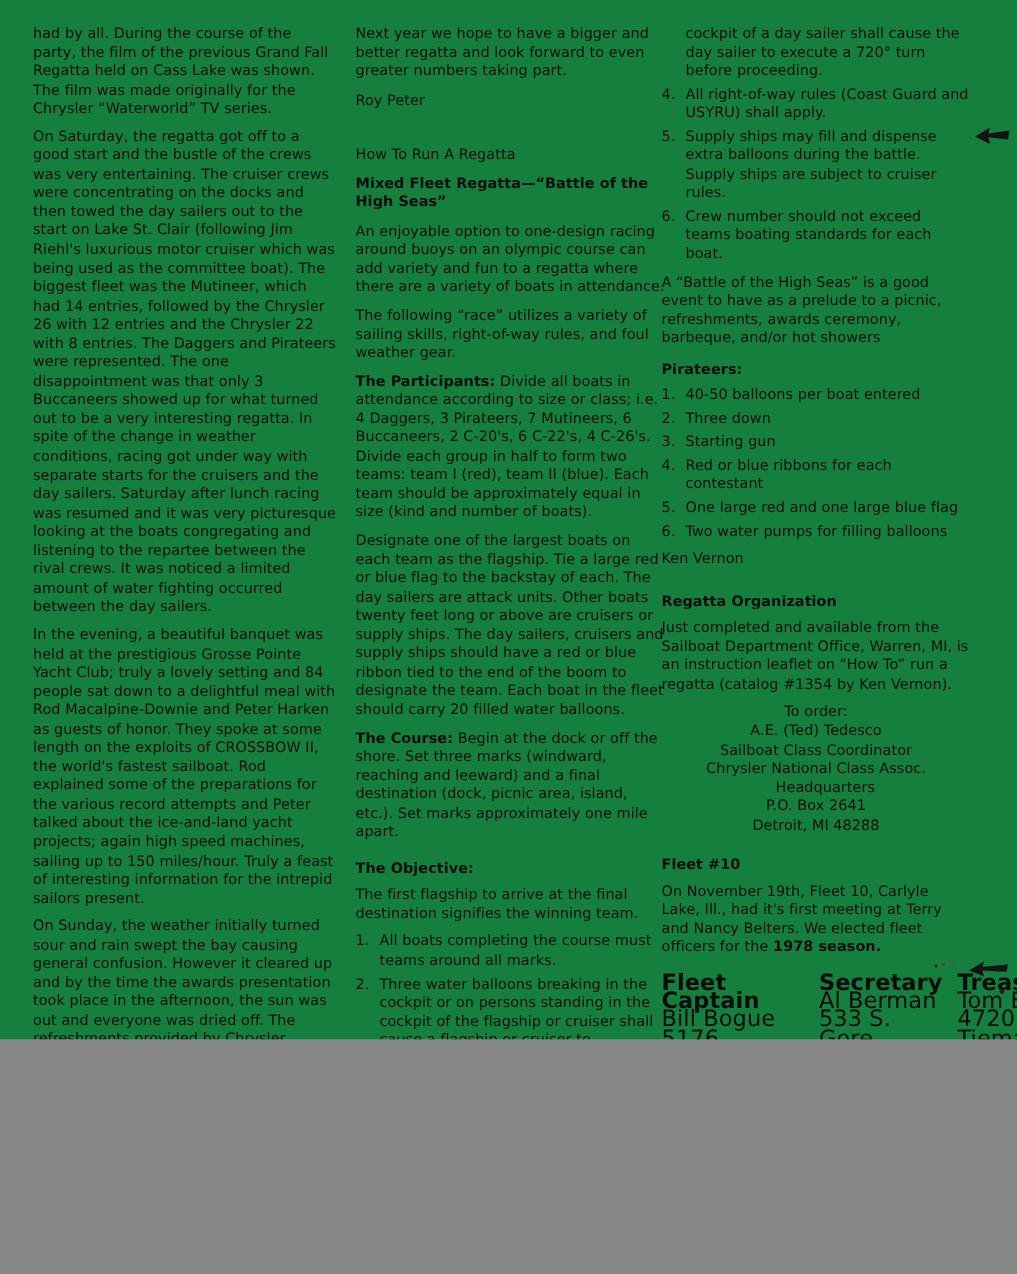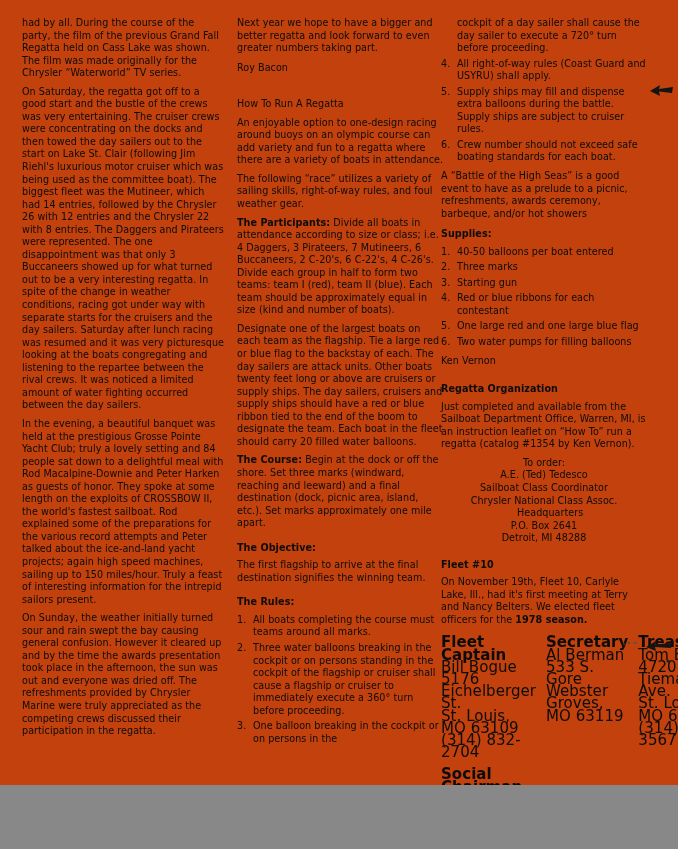--- a/index.html
+++ b/index.html
@@ -1,19 +1,19 @@
 <!DOCTYPE html>
 <html><head>
 <meta charset="utf-8">
 <style>
   html,body { margin:0; padding:0; background:#888; }
   .page {
     position:relative;
-    width:678px; height:785px;
-    background:#c2410c;
+    width:678px; height:693px;
+    background:#15803d;
     font-family:"DejaVu Sans", sans-serif;
     color:#0c0c0c;
     overflow:hidden;
     -webkit-font-smoothing:antialiased;
   }
   .col {
     position:absolute; top:17px;
     font-size:9.6px; line-height:12.55px;
     letter-spacing:0.05px;
   }
@@ -67,37 +67,37 @@
 
   <div class="col" id="col1">
     <p class="para">had by all. During the course of the party, the film of the previous Grand Fall Regatta held on Cass Lake was shown. The film was made originally for the Chrysler “Waterworld” TV series.</p>
     <p class="para">On Saturday, the regatta got off to a good start and the bustle of the crews was very entertaining. The cruiser crews were concentrating on the docks and then towed the day sailers out to the start on Lake St. Clair (following Jim Riehl's luxurious motor cruiser which was being used as the committee boat). The biggest fleet was the Mutineer, which had 14 entries, followed by the Chrysler 26 with 12 entries and the Chrysler 22 with 8 entries. The Daggers and Pirateers were represented. The one disappointment was that only 3 Buccaneers showed up for what turned out to be a very interesting regatta. In spite of the change in weather conditions, racing got under way with separate starts for the cruisers and the day sailers. Saturday after lunch racing was resumed and it was very picturesque looking at the boats congregating and listening to the repartee between the rival crews. It was noticed a limited amount of water fighting occurred between the day sailers.</p>
     <p class="para">In the evening, a beautiful banquet was held at the prestigious Grosse Pointe Yacht Club; truly a lovely setting and 84 people sat down to a delightful meal with Rod Macalpine-Downie and Peter Harken as guests of honor. They spoke at some length on the exploits of CROSSBOW II, the world's fastest sailboat. Rod explained some of the preparations for the various record attempts and Peter talked about the ice-and-land yacht projects; again high speed machines, sailing up to 150 miles/hour. Truly a feast of interesting information for the intrepid sailors present.</p>
     <p class="para">On Sunday, the weather initially turned sour and rain swept the bay causing general confusion. However it cleared up and by the time the awards presentation took place in the afternoon, the sun was out and everyone was dried off. The refreshments provided by Chrysler Marine were truly appreciated as the competing crews discussed their participation in the regatta.</p>
   </div>
 
   <div class="col" id="col2">
     <p class="para">Next year we hope to have a bigger and better regatta and look forward to even greater numbers taking part.</p>
-    <p class="byline">Roy Bacon</p>
+    <p class="byline">Roy Peter</p>
 
     <div class="plain-heading">How To Run A Regatta</div>
+    <div class="subheading">Mixed Fleet Regatta—“Battle of the High Seas”</div>
 
     <p class="para">An enjoyable option to one-design racing around buoys on an olympic course can add variety and fun to a regatta where there are a variety of boats in attendance.</p>
     <p class="para">The following “race” utilizes a variety of sailing skills, right-of-way rules, and foul weather gear.</p>
 
     <p class="para"><span class="lead">The Participants:</span><span> Divide all boats in attendance according to size or class; i.e. 4 Daggers, 3 Pirateers, 7 Mutineers, 6 Buccaneers, 2 C-20's, 6 C-22's, 4 C-26's. Divide each group in half to form two teams: team I (red), team II (blue). Each team should be approximately equal in size (kind and number of boats).</span></p>
 
     <p class="para">Designate one of the largest boats on each team as the flagship. Tie a large red or blue flag to the backstay of each. The day sailers are attack units. Other boats twenty feet long or above are cruisers or supply ships. The day sailers, cruisers and supply ships should have a red or blue ribbon tied to the end of the boom to designate the team. Each boat in the fleet should carry 20 filled water balloons.</p>
 
     <p class="para"><span class="lead">The Course:</span><span> Begin at the dock or off the shore. Set three marks (windward, reaching and leeward) and a final destination (dock, picnic area, island, etc.). Set marks approximately one mile apart.</span></p>
 
     <div class="heading">The Objective:</div>
     <p class="para">The first flagship to arrive at the final destination signifies the winning team.</p>
 
-    <div class="heading">The Rules:</div>
     <div class="olist">
       <div class="li">
         <span class="num">1.</span>
         <span class="txt">All boats completing the course must teams around all marks.</span>
       </div>
       <div class="li">
         <span class="num">2.</span>
         <span class="txt">Three water balloons breaking in the cockpit or on persons standing in the cockpit of the flagship or cruiser shall cause a flagship or cruiser to immediately execute a 360° turn before proceeding.</span>
       </div>
       <div class="li">
@@ -114,35 +114,35 @@
       <div class="li">
         <span class="num">4.</span>
         <span class="txt">All right-of-way rules (Coast Guard and USYRU) shall apply.</span>
       </div>
       <div class="li">
         <span class="num">5.</span>
         <span class="txt">Supply ships may fill and dispense extra balloons during the battle. Supply ships are subject to cruiser rules.</span>
       </div>
       <div class="li">
         <span class="num">6.</span>
-        <span class="txt">Crew number should not exceed safe boating standards for each boat.</span>
+        <span class="txt">Crew number should not exceed teams boating standards for each boat.</span>
       </div>
     </div>
 
     <p class="para">A “Battle of the High Seas” is a good event to have as a prelude to a picnic, refreshments, awards ceremony, barbeque, and/or hot showers</p>
 
-    <div class="heading" style="margin-top:8px;">Supplies:</div>
+    <div class="heading" style="margin-top:8px;">Pirateers:</div>
     <div class="olist">
       <div class="li">
         <span class="num">1.</span>
         <span class="txt">40-50 balloons per boat entered</span>
       </div>
       <div class="li">
         <span class="num">2.</span>
-        <span class="txt">Three marks</span>
+        <span class="txt">Three down</span>
       </div>
       <div class="li">
         <span class="num">3.</span>
         <span class="txt">Starting gun</span>
       </div>
       <div class="li">
         <span class="num">4.</span>
         <span class="txt">Red or blue ribbons for each contestant</span>
       </div>
       <div class="li">

